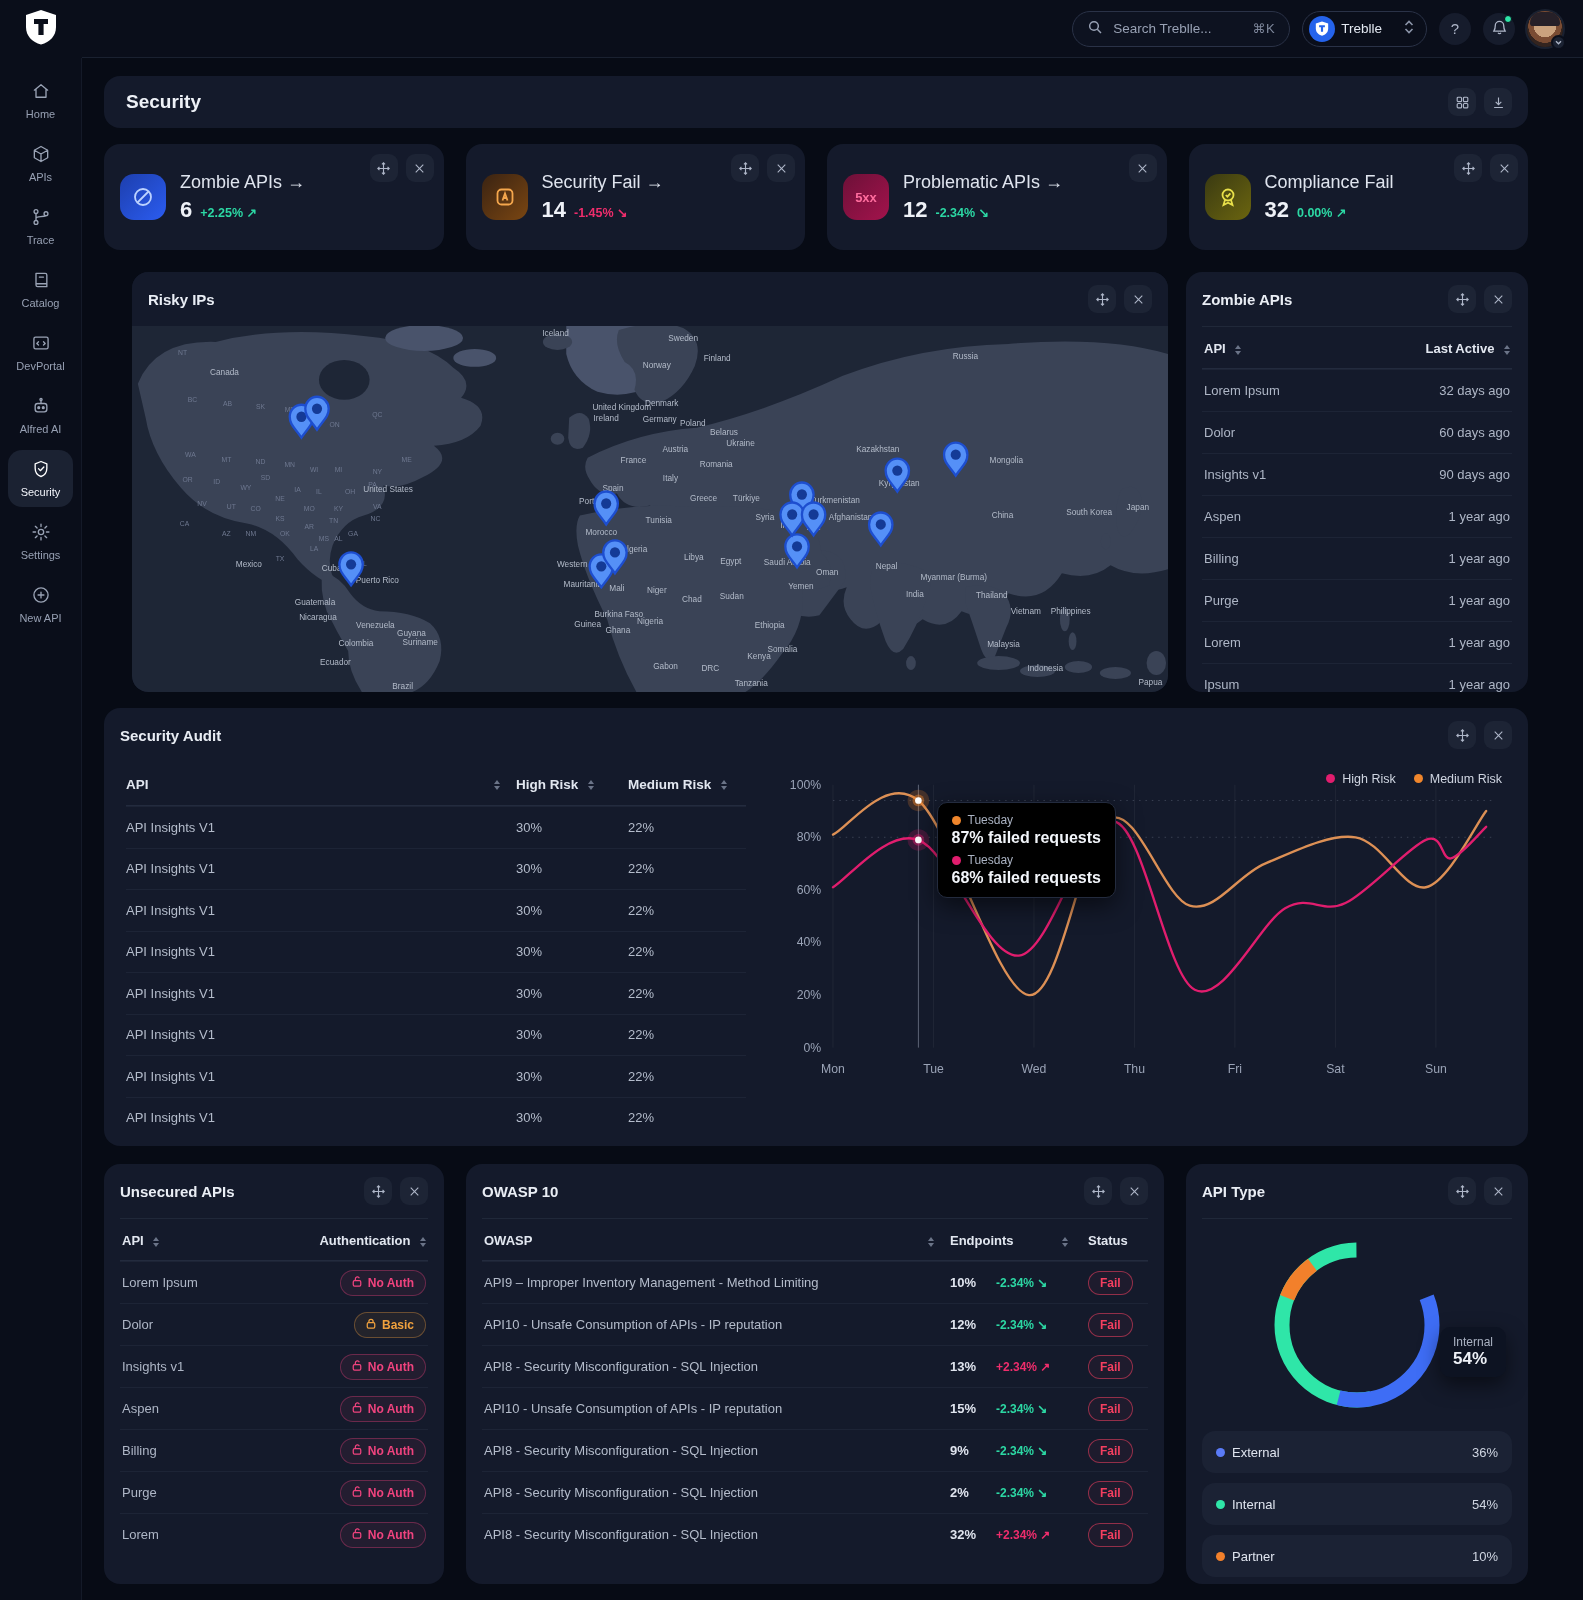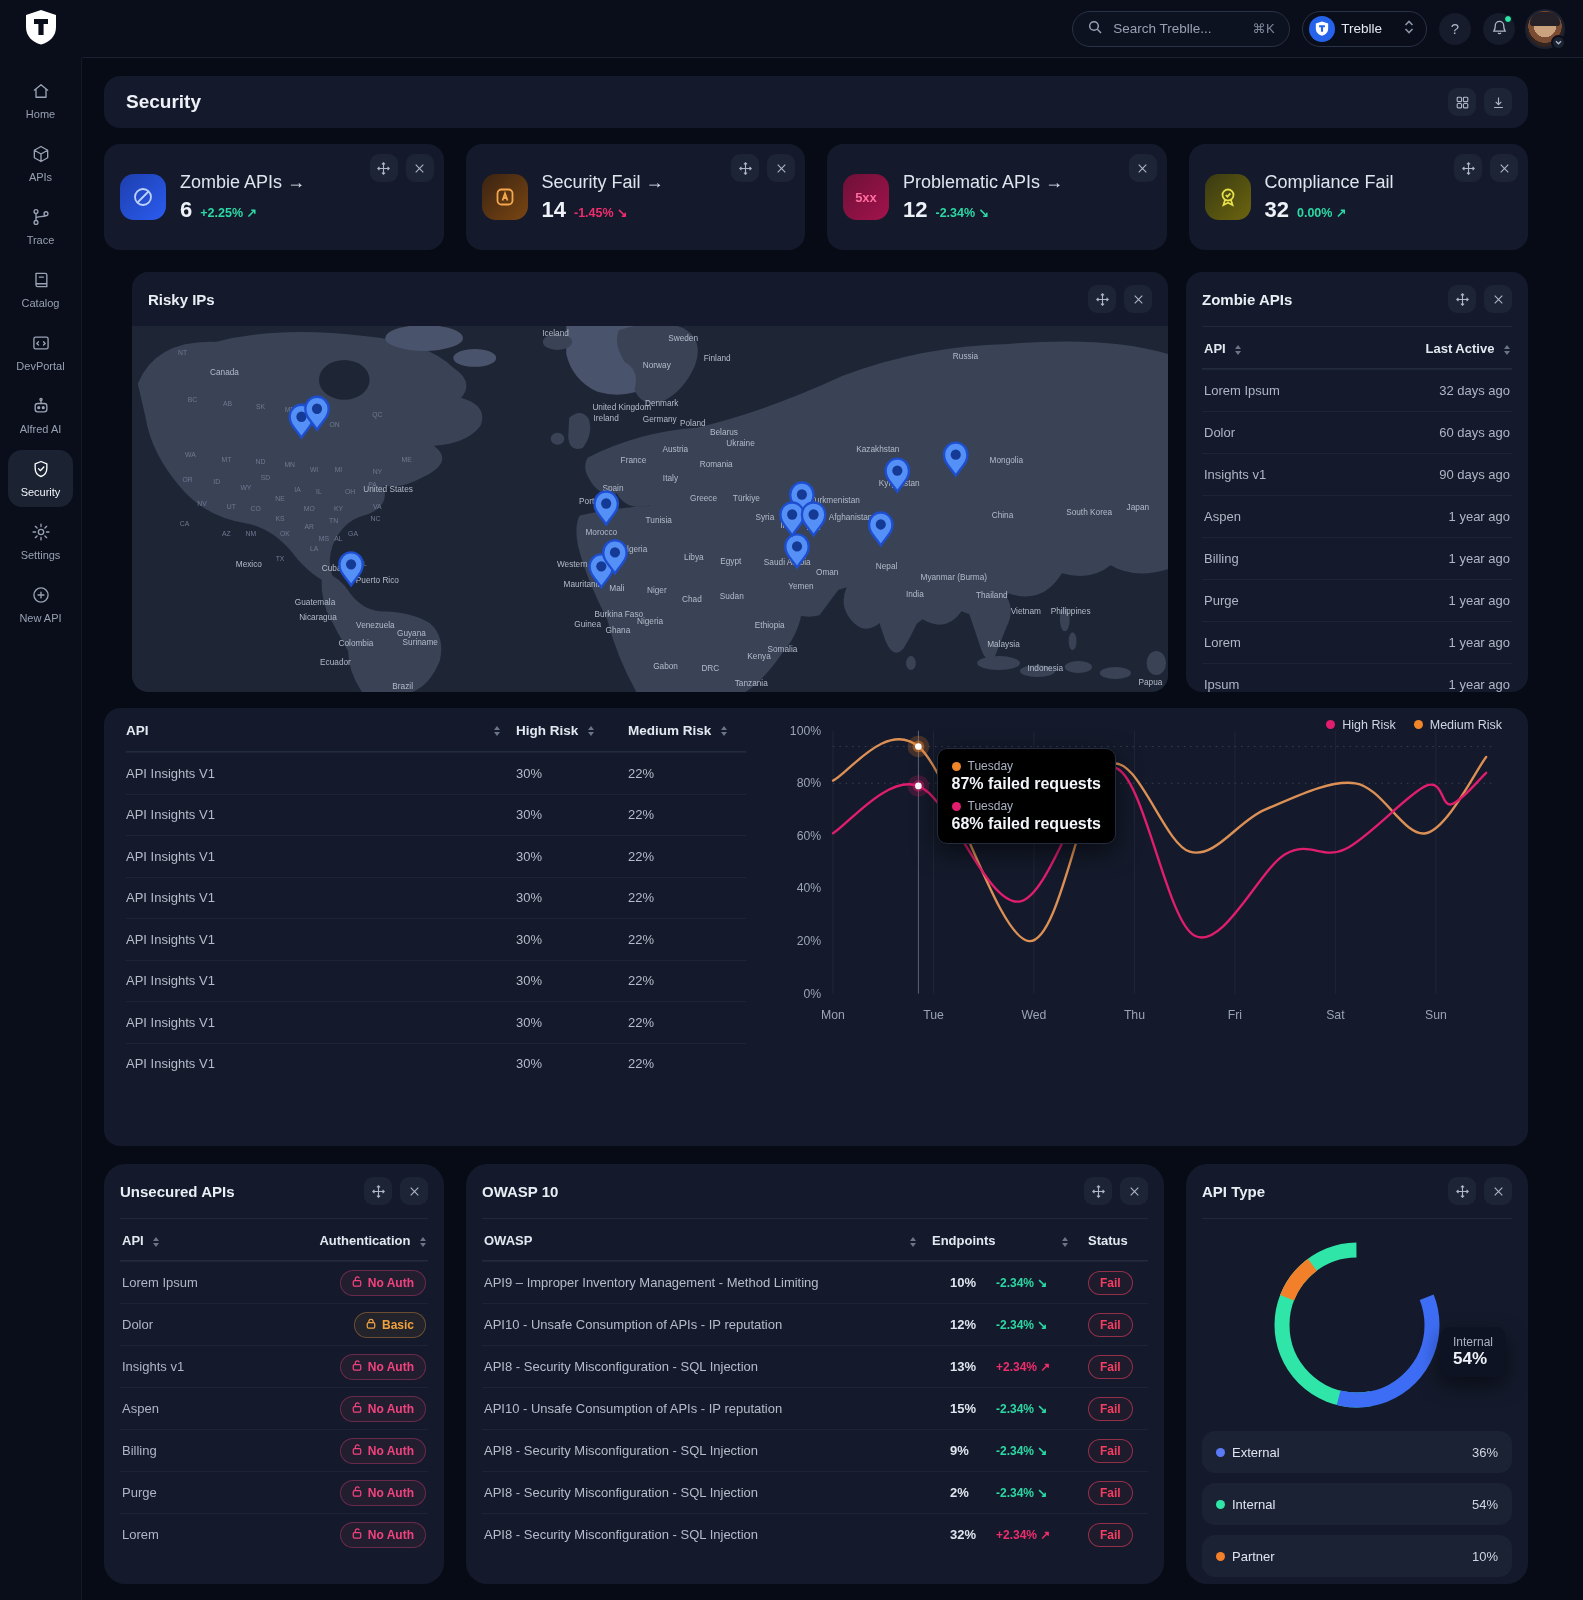--- a/index.html
+++ b/index.html
@@ -83,21 +83,21 @@
   .a-c1 { flex:1; } .a-c2 { width:112px; } .a-c3 { width:118px; }
   .chart-zone { flex:1; position:relative; padding-top:4px; }
   .chart-legend { position:absolute; top:10px; right:4px; display:flex; gap:18px; font-size:12.5px; color:#cfd5e1; z-index:2; }
   .leg-dot { display:inline-block; width:9px; height:9px; border-radius:50%; margin-right:7px; }
   .chart-tooltip { position:absolute; background:#000000; border:1px solid #232b3e; border-radius:10px; padding:10px 14px; z-index:3; box-shadow:0 8px 24px rgba(0,0,0,.55); white-space:nowrap; }
   .ctt-label { font-size:12px; color:#aab2c2; display:flex; align-items:center; margin-top:6px; }
   .ctt-label:first-child { margin-top:0; }
   .ctt-val { font-size:16px; font-weight:700; color:#f2f5fa; margin:2px 0 0 0; }
 
   .row4 { display:grid; grid-template-columns:340px 1fr 342px; gap:22px; }
-  .row4 .card { height:420px; overflow:hidden;border-radius:21px; }
+  .row4 .card { height:420px; overflow:hidden; }
 
   .badge { display:inline-flex; align-items:center; gap:6px; height:26px; padding:0 11px; border-radius:999px; font-size:12px; font-weight:700; }
   .badge.noauth { color:#f0437e; background:rgba(240,67,126,.07); border:1px solid rgba(240,67,126,.35); }
   .badge.basic { color:#f0a13e; background:rgba(240,161,62,.07); border:1px solid rgba(240,161,62,.35); }
   .badge.fail { color:#f43f60; border:1px solid rgba(244,63,96,.55); background:rgba(244,63,96,.05); height:24px; }
 
   .ow-row { display:flex; align-items:center; height:42px; border-top:1px solid #1d2436; font-size:13px; color:#b4bccb; padding:0 2px; }
   .ow-row:first-child { border-top:none; }
   .ow-name { flex:1; padding-right:2px; white-space:nowrap; overflow:hidden; text-overflow:ellipsis; }
   .ow-pct { width:46px; color:#dfe4ee; font-weight:600; }
@@ -667,20 +667,36 @@
             </div>
             <div class="trow">
               <span>Ipsum</span>
               <span>1 year ago</span>
             </div>
           </div>
       </div>
     </div>
 
     <div class="card audit-card">
+      <div class="card-head">
+        <span class="card-title">Security Audit</span>
+        <div class="head-btns">
+          <span class="icon-btn">
+              <svg width="15" height="15" viewBox="0 0 24 24" fill="none" stroke="currentColor" stroke-width="1.8">
+                <path d="M12 3v18M3 12h18"></path>
+                <path d="M9.5 5.5 12 3l2.5 2.5M9.5 18.5 12 21l2.5-2.5M5.5 9.5 3 12l2.5 2.5M18.5 9.5 21 12l-2.5 2.5"></path>
+              </svg>
+            </span>
+          <span class="icon-btn">
+              <svg width="13" height="13" viewBox="0 0 24 24" fill="none" stroke="currentColor" stroke-width="2">
+                <path d="M5 5 L19 19 M19 5 L5 19"></path>
+              </svg>
+            </span>
+        </div>
+      </div>
       <div class="audit-body">
         <div class="audit-table" id="audit-table">
             <div class="a-head">
     <span class="a-c1">API <span style="float:right;margin-right:16px"><span class="sort">
                     <i class="up"></i>
                     <i class="dn"></i>
                   </span></span></span>
     <span class="a-c2">High Risk <span class="sort">
                   <i class="up"></i>
                   <i class="dn"></i>
@@ -878,21 +894,21 @@
               </span>
           </div>
         </div>
         <div class="divider"></div>
         <div class="tbl" id="owasp-table">
             <div class="ow-head">
     <span class="ow-name">OWASP <span style="float:right;margin-right:14px"><span class="sort">
                     <i class="up"></i>
                     <i class="dn"></i>
                   </span></span></span>
-    <span style="width:156px">Endpoints <span style="float:right;margin-right:20px"><span class="sort">
+    <span style="width:138px">Endpoints <span style="float:right;margin-right:20px"><span class="sort">
                     <i class="up"></i>
                     <i class="dn"></i>
                   </span></span></span>
     <span style="width:58px">Status</span>
             </div>
             <div class="ow-row">
               <span class="ow-name">API9 – Improper Inventory Management - Method Limiting</span>
       <span class="ow-pct">10%</span>
       <span class="ow-delta" style="color:#2cd8a4">-2.34% ↘</span>
       <span class="ow-status">

